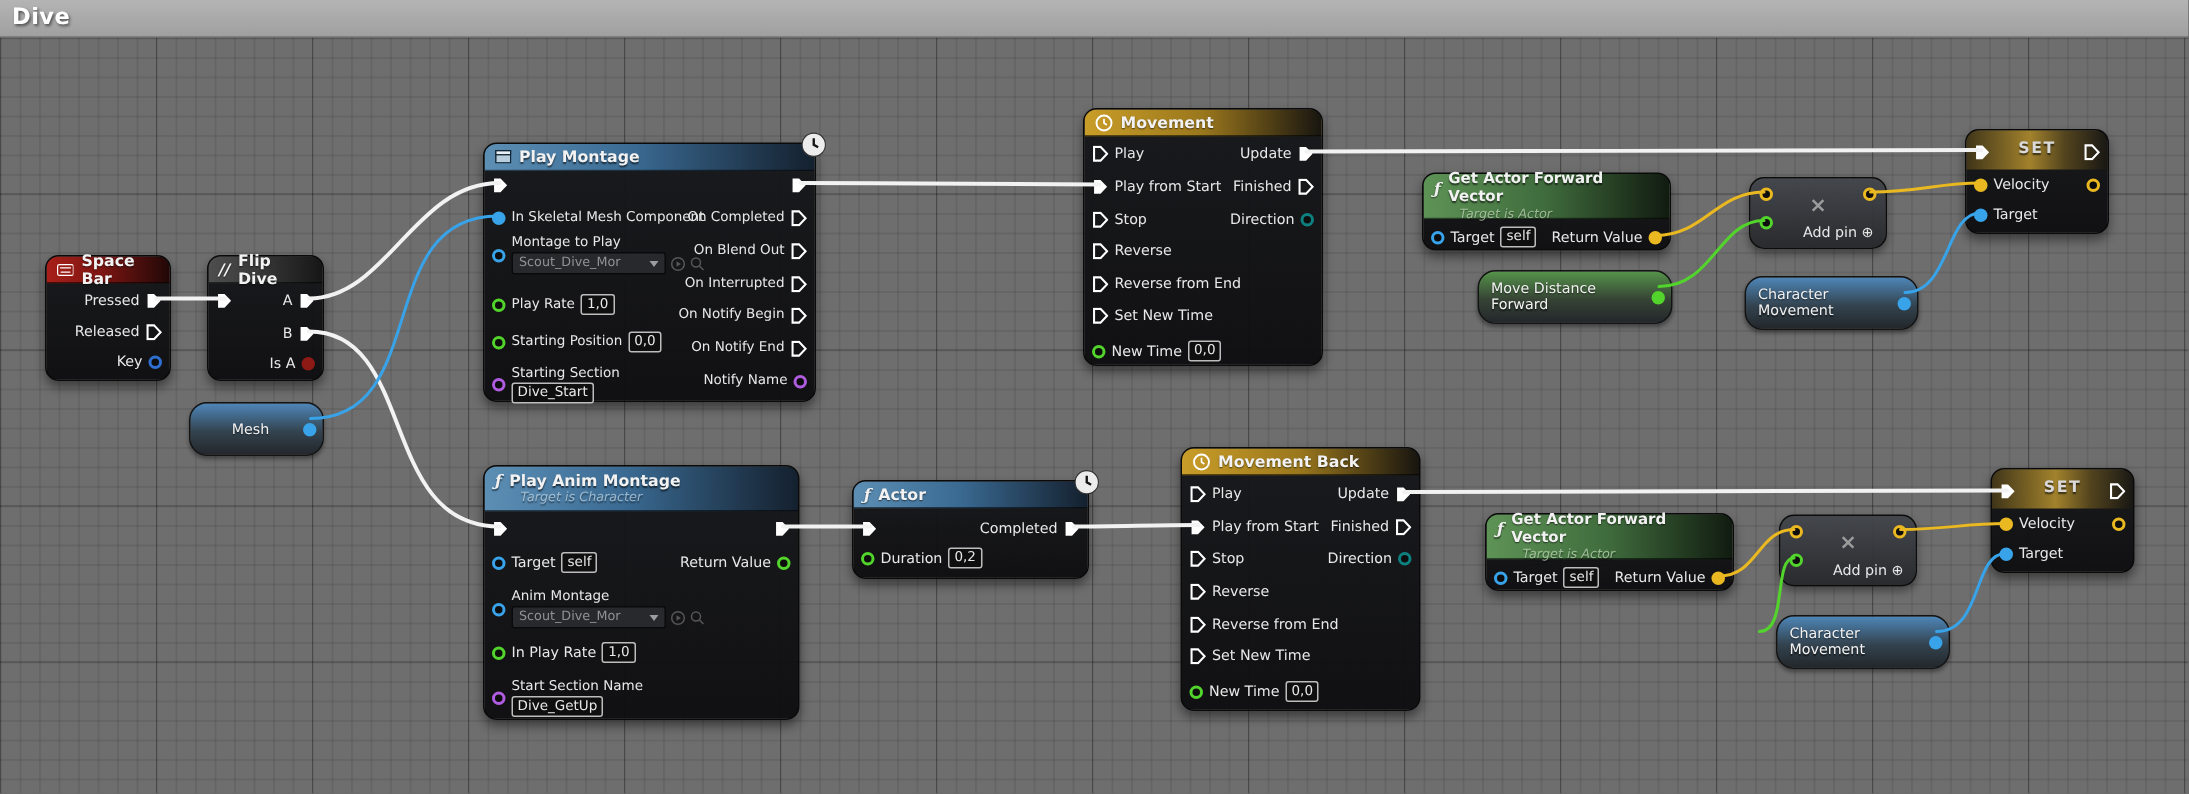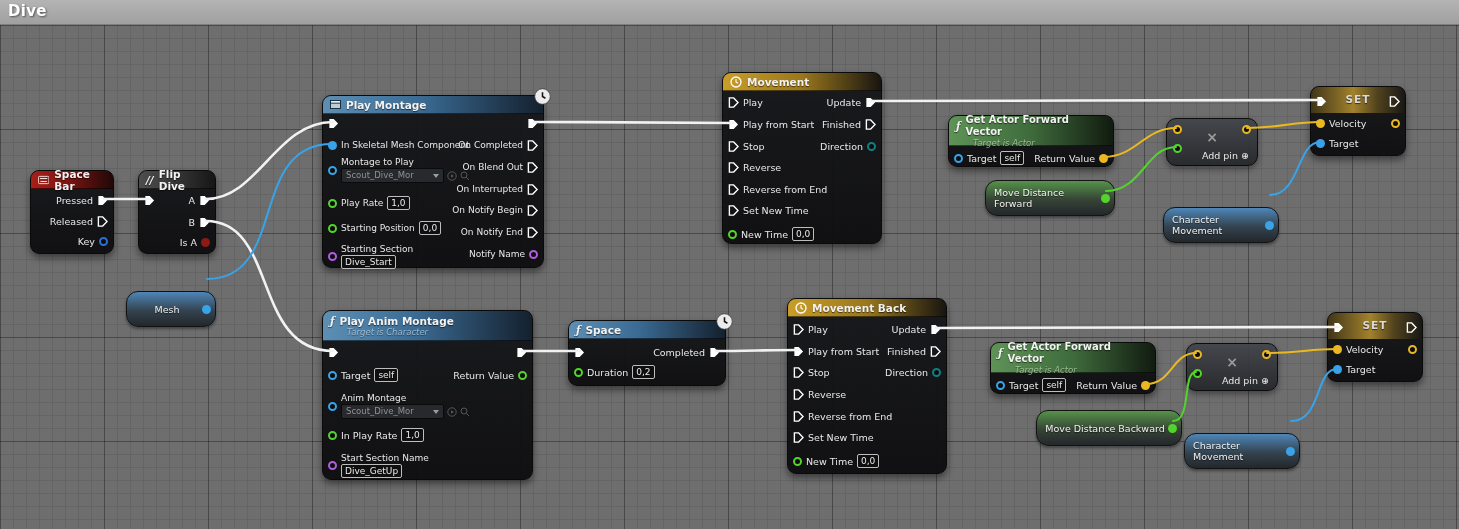--- a/index.html
+++ b/index.html
@@ -64,21 +64,21 @@
   .ghost { opacity:.32; display:inline-flex; gap:3px; margin-left:3px; }
 
   .clockbadge { position:absolute; right:-8px; top:-8px; width:17px; height:17px; z-index:11; }
 
   
   .pill { position:absolute; height:36px; border-radius:12px; border:1px solid #131313;
     box-shadow:0 2px 3px rgba(0,0,0,.4); display:flex; align-items:center; justify-content:center;
     font-size:9.5px; color:#f2f2f2; text-shadow:0 1px 1px rgba(0,0,0,.6);
     padding:0 16px 0 8px; z-index:10; }
   .pill .dot { position:absolute; right:4px; top:50%; margin-top:-4.5px; }
-  .pill-blue  { background:linear-gradient(180deg,#4e86b8 0%,#33434f 55%,#23272b 100%);margin-top:23px; }
+  .pill-blue  { background:linear-gradient(180deg,#4e86b8 0%,#33434f 55%,#23272b 100%); }
   .pill-green { background:linear-gradient(180deg,#55934a 0%,#364335 55%,#23272b 100%); }
 
   
   .mult { position:absolute; background:linear-gradient(180deg, rgba(66,69,74,.95), rgba(38,40,44,.96));
     border:1px solid #0c0c0c; border-radius:10px; box-shadow:0 3px 6px rgba(0,0,0,.4); z-index:10; }
   .mult .op { position:absolute; left:0; right:0; top:10px; text-align:center; font-size:14px;
     font-weight:bold; color:#9b9b9b; }
   .mult .addpin { position:absolute; right:8px; bottom:4px; font-size:9.5px; color:#e8e8e8;
     display:flex; align-items:center; gap:3px; }
   .mult .pin { position:absolute; }
@@ -456,21 +456,21 @@
     </div>
   </div>
 
   <div class="node" style="left:568px;top:320px;width:158px;height:66px">
     <div class="clockbadge"><svg width="17" height="17" viewBox="0 0 14 14">
           <circle cx="7" cy="7" r="6.4" fill="#ececec" stroke="#333" stroke-width=".6"></circle>
           <path d="M7 3.4 V7 L9.4 8.4" stroke="#151515" stroke-width="1.3" fill="none"></path>
         </svg></div>
     <div class="hdr hdr-blue">
       <span style="font-style:italic;font-family:'DejaVu Serif',serif">ƒ</span>
-      <span>Space</span>
+      <span>Actor</span>
     </div>
     <div class="prow l" style="top:24px">
         <svg class="ep" viewBox="0 0 12 12">
           <path d="M1.5 1 H6.2 L11 6 L6.2 11 H1.5 Z" fill="#fff"></path>
         </svg>
       </div>
     <div class="prow r" style="top:24px">
         <span>Completed</span>
         <svg class="ep" viewBox="0 0 12 12">
           <path d="M1.5 1 H6.2 L11 6 L6.2 11 H1.5 Z" fill="#fff"></path>
@@ -562,24 +562,20 @@
         <span class="ring" style="border-color:#38a3e8"></span>
         <span>Target</span>
         <span class="vbox">self</span>
       </div>
     <div class="prow r" style="top:34px;height:16px">
         <span>Return Value</span>
         <span class="dot" style="background:#eab820"></span>
       </div>
   </div>
 
-  <div class="pill pill-green" style="left:1036px;top:410px;width:146px">
-    <span>Move Distance Backward</span>
-    <span class="dot" style="background:#52d42c"></span>
-  </div>
 
   <div class="mult" style="left:1186px;top:343px;width:92px;height:48px">
     <span class="ring pin" style="left:6px;top:6px;border-color:#eab820"></span>
     <span class="ring pin" style="left:6px;top:25px;border-color:#52d42c"></span>
     <span class="ring pin" style="right:6px;top:6px;border-color:#eab820"></span>
     <span class="op">×</span>
     <span class="addpin">
         <span>Add pin</span>
         <span>⊕</span>
       </span>

